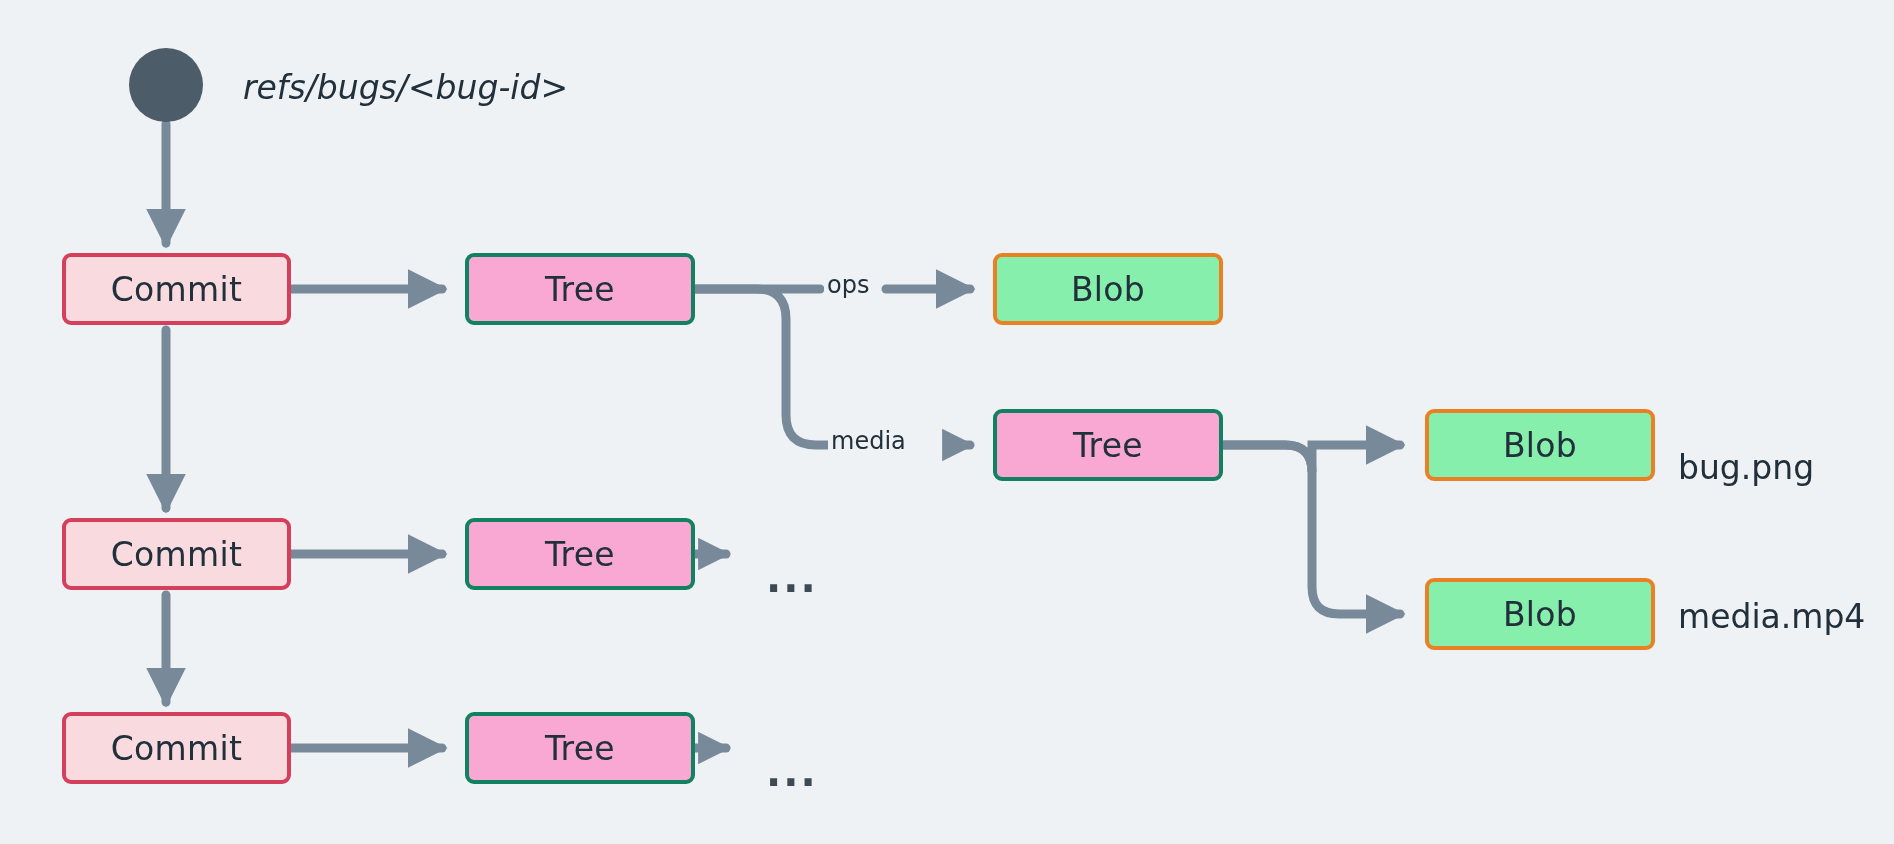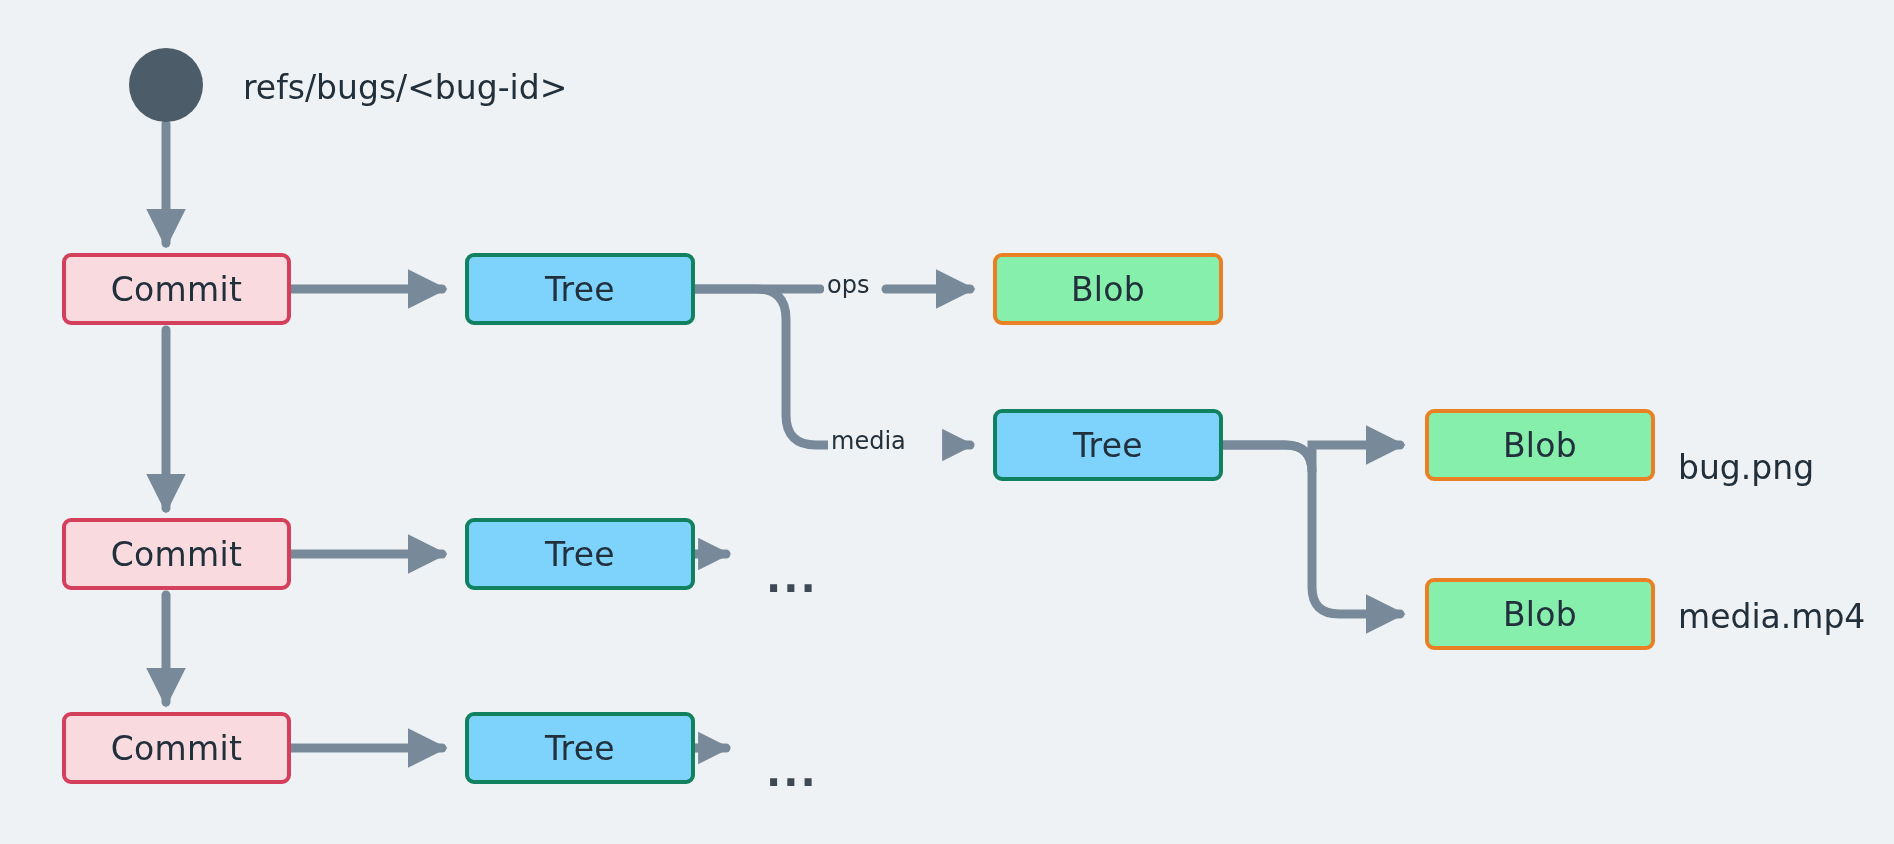--- a/index.html
+++ b/index.html
@@ -39,21 +39,21 @@
     letter-spacing: 0.3px;
     color: #22303c;
     white-space: nowrap;
     margin-left: 13px;
   }
   .node.commit {
     background: #f8dadf;
     border-color: #d4405b;
   }
   .node.tree {
-    background: #7dd3fc;
+    background: #f9a8d4;
     border-color: #11815f;
   }
   .node.blob {
     background: #86efac;
     border-color: #e98024;
   }
   .ref-dot {
     position: absolute;
     border-radius: 50%;
     background: #4c5c68;
@@ -124,21 +124,21 @@
       <path d="M 886 289 L 970 289" marker-end="url(#arrow-head)"></path>
 
       <path d="M 950 445 L 970 445" marker-end="url(#arrow-head-sm)"></path>
 
       <path d="M 1220 445 L 1285 445 Q 1312 445 1312 472 L 1312 445 L 1400 445" marker-end="url(#arrow-head)"></path>
       <path d="M 1220 445 L 1285 445 Q 1312 445 1312 472 L 1312 587 Q 1312 614 1339 614 L 1400 614" marker-end="url(#arrow-head)"></path>
     </g>
   </svg>
 
   <div class="ref-dot" style="left:129px; top:48px; width:74px; height:74px;"></div>
-  <div class="plain-label" style="left:243px; top:71px;">refs/bugs/&lt;bug-id&gt;</div>
+  <div class="plain-label" style="left:243px; top:71px;font-style:italic;">refs/bugs/&lt;bug-id&gt;</div>
 
   <div class="node commit" style="left:49px; top:253px; width:229px; height:72px;">
     <span>Commit</span>
   </div>
   <div class="node commit" style="left:49px; top:518px; width:229px; height:72px;">
     <span>Commit</span>
   </div>
   <div class="node commit" style="left:49px; top:712px; width:229px; height:72px;">
     <span>Commit</span>
   </div>

